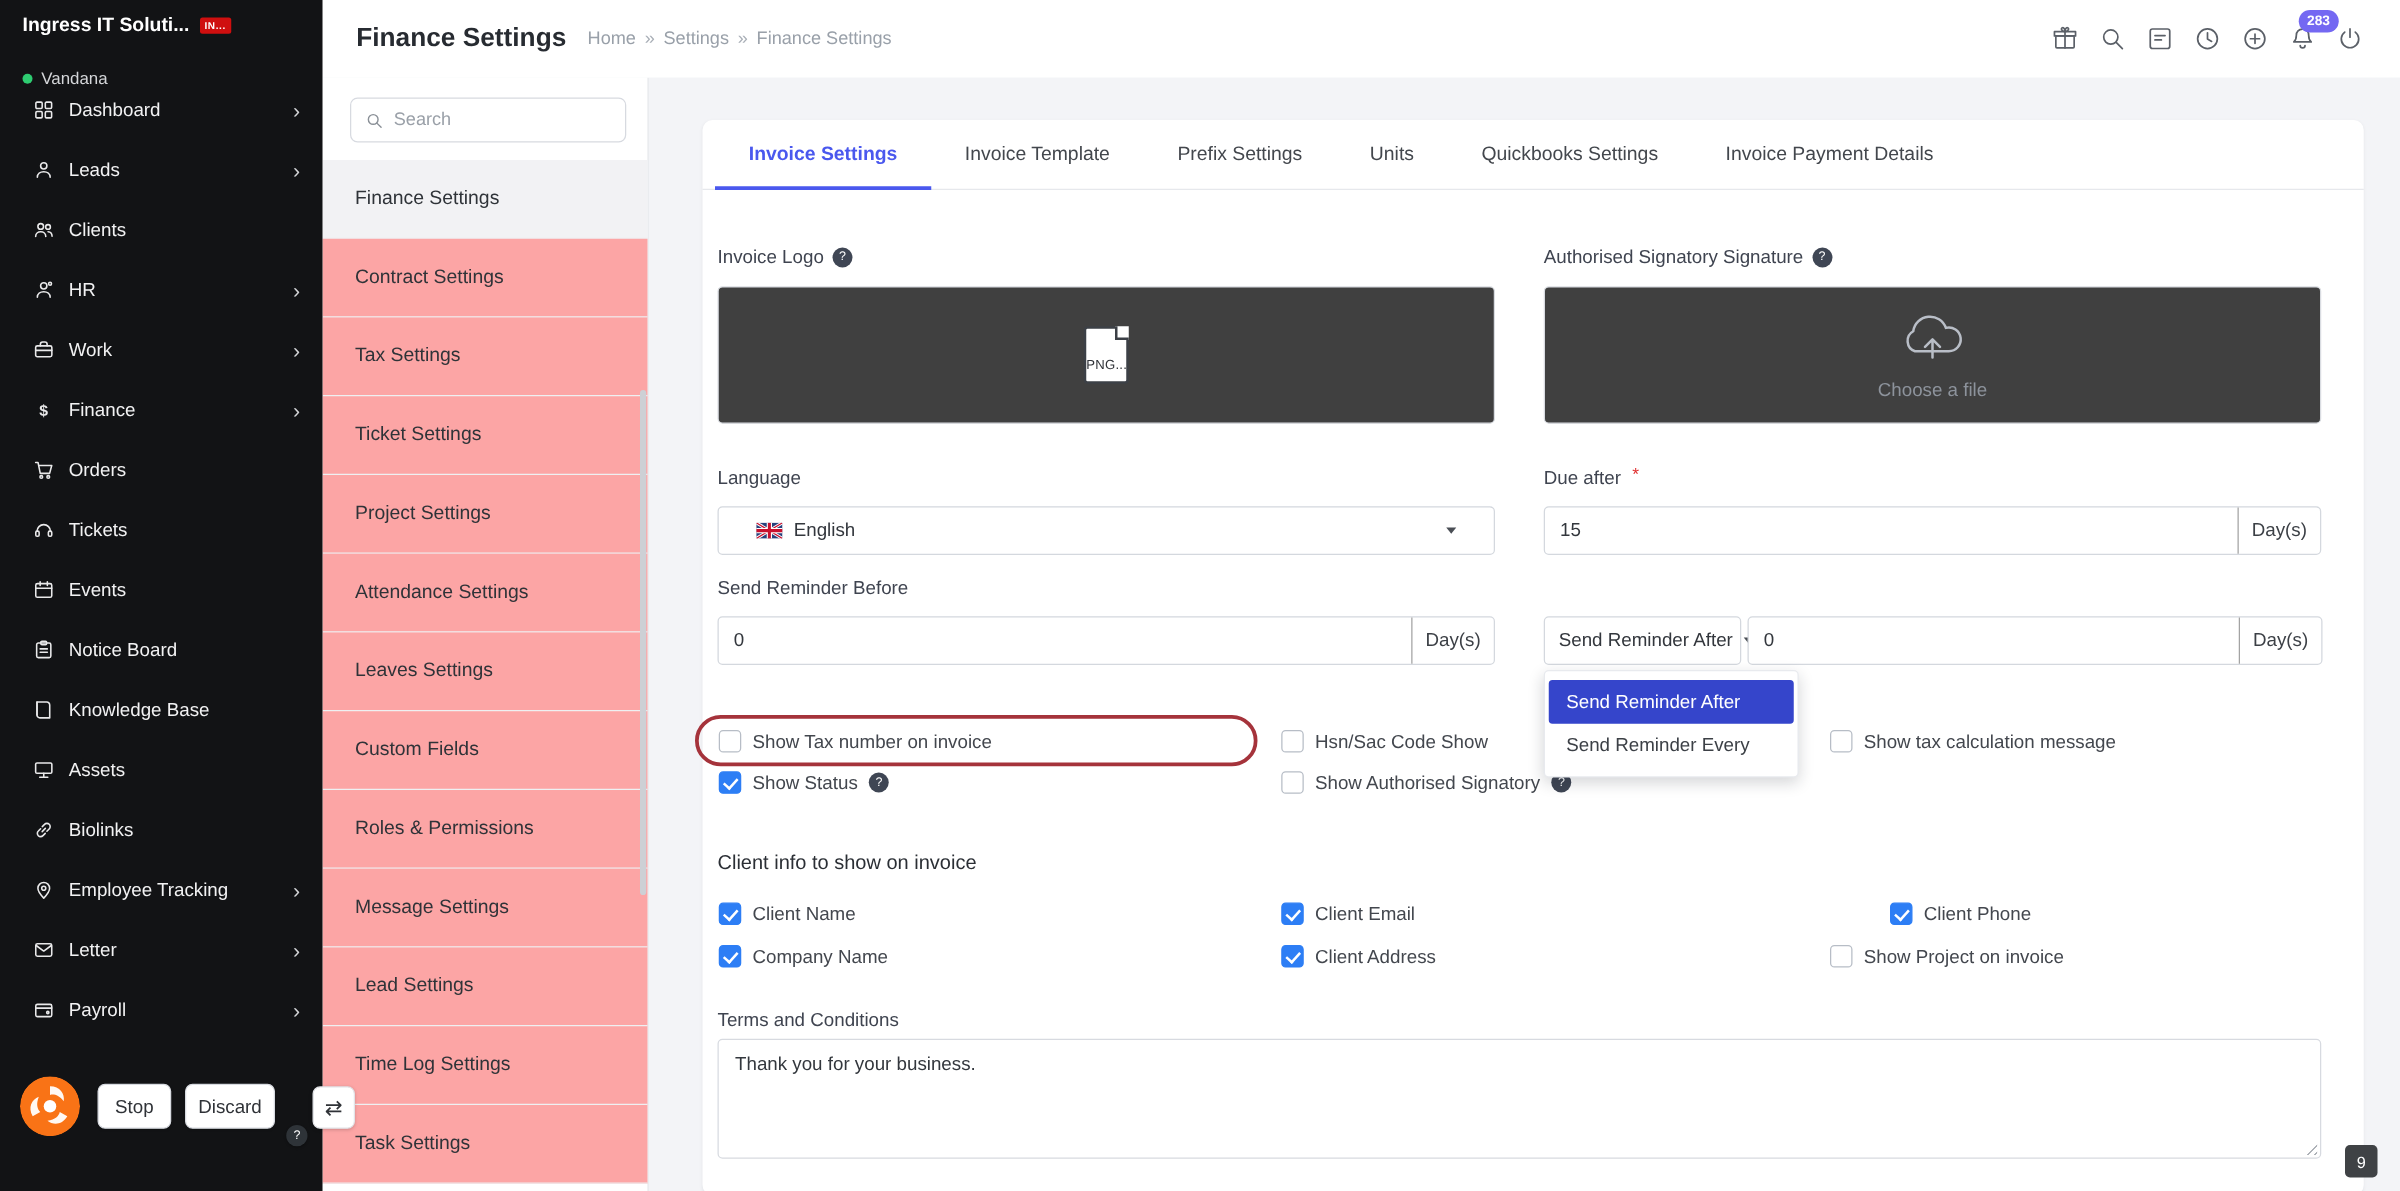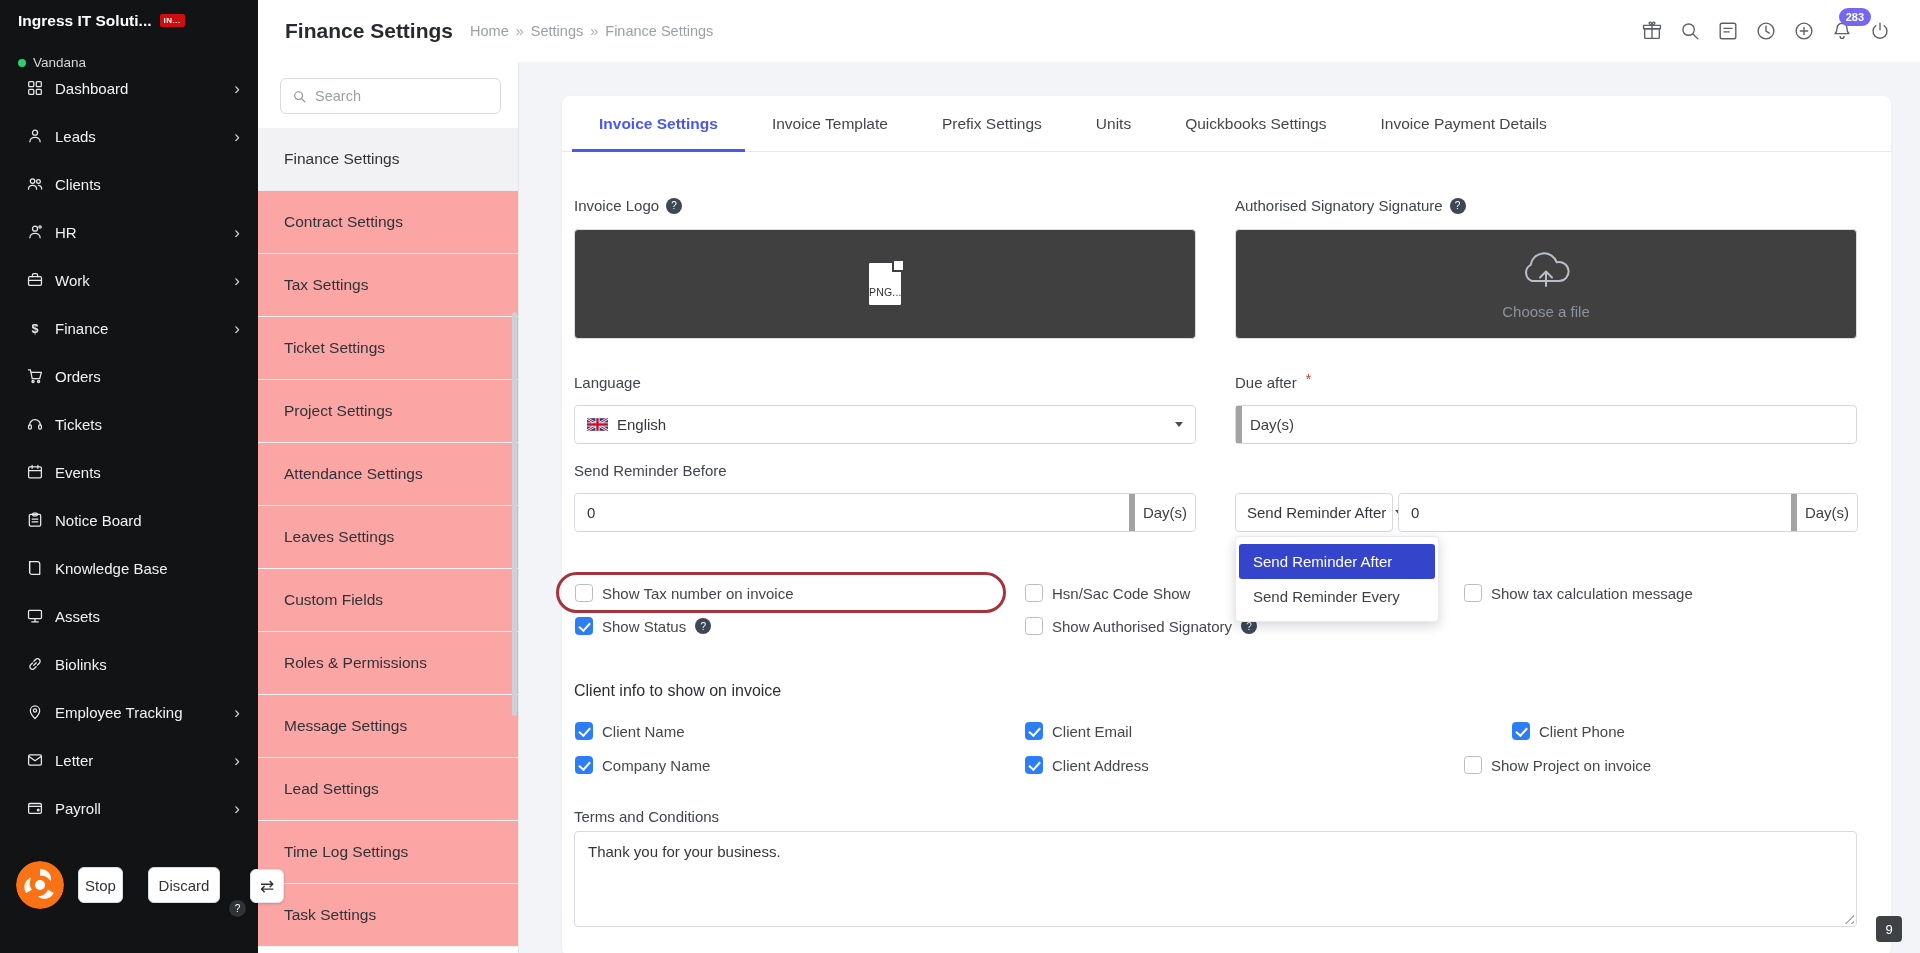--- a/index.html
+++ b/index.html
@@ -20,21 +20,21 @@
   .side-item{display:flex;align-items:center;height:48px;padding-left:26px;cursor:pointer}
   .side-icon{width:18px;height:18px;display:inline-flex;color:#e9e9ea;flex:none}
   .side-icon svg{width:18px;height:18px;fill:none;stroke:currentColor;stroke-width:1.4;stroke-linecap:round;stroke-linejoin:round}
   .side-label{font-size:15px;color:#f2f2f3;margin-left:11px;white-space:nowrap}
   .side-chevron{margin-left:auto;margin-right:18px;color:#d2d3d6;font-size:17px;line-height:1}
 
   
   .side-footer{position:absolute;left:0;bottom:0;width:300px;height:70px;z-index:30}
   .app-logo{position:absolute;left:16px;top:-22px;width:48px;height:48px;border-radius:50%;overflow:hidden;cursor:pointer}
   .foot-btn{position:absolute;top:-16px;height:36px;background:#fff;border:1px solid #d7dae0;border-radius:6px;font-family:"Liberation Sans",sans-serif;font-size:15px;color:#2f3237;box-shadow:0 1px 2px rgba(0,0,0,.15);cursor:pointer}
-  .btn-stop{left:78px;width:45px}
+  .btn-stop{left:78px;width:59px}
   .btn-discard{left:148px;width:72px}
   .btn-swap{position:absolute;left:250px;top:-14px;width:34px;height:34px;background:#fff;border:1px solid #e2e4e8;border-radius:6px;box-shadow:0 1px 3px rgba(0,0,0,.18);font-size:17px;color:#2f3237;display:flex;align-items:center;justify-content:center;cursor:pointer}
   .help-badge{position:absolute;left:229px;top:17px;width:17px;height:17px;border-radius:50%;background:#2e3338;color:#fff;font-size:10px;display:flex;align-items:center;justify-content:center;box-shadow:0 1px 2px rgba(0,0,0,.3)}
 
   
   .topbar{position:absolute;left:258px;top:0;right:0;height:62px;background:#fff;display:flex;align-items:center;padding:0 29px 0 27px;z-index:5}
   .page-title{font-size:21px;font-weight:bold;color:#272b31;white-space:nowrap}
   .breadcrumb{display:flex;align-items:center;gap:7px;margin-left:17px;font-size:14.5px;color:#99a0a9;white-space:nowrap}
   .crumb{cursor:pointer}
   .crumb-sep{color:#a8aeb6}
@@ -67,28 +67,28 @@
   .help{width:16px;height:16px;border-radius:50%;background:#3f4654;color:#fff;font-size:10px;display:inline-flex;align-items:center;justify-content:center;cursor:pointer;flex:none}
 
   .upload-box{position:absolute;border:1px solid #d9dce1;border-radius:4px;background:#404040;display:flex;flex-direction:column;align-items:center;justify-content:center;gap:9px;cursor:pointer}
   .file-icon{width:36px;height:46px;border:2px solid #3c4046;border-radius:3px;position:relative;background:#fff}
   .file-fold{position:absolute;top:-2px;right:-2px;width:11px;height:11px;background:#fff;border-left:2px solid #3c4046;border-bottom:2px solid #3c4046}
   .file-type{position:absolute;left:0;right:0;bottom:7px;text-align:center;font-size:10.5px;color:#2f3237;letter-spacing:.2px}
   .cloud-icon svg{width:58px;height:42px;fill:none;stroke:#b9bec7;stroke-width:2;stroke-linecap:round;stroke-linejoin:round}
   .choose-file{font-size:15px;color:#8d939c}
 
   .select,.input-wrap,.dd-btn{position:absolute;height:39px;border:1px solid #d4d8de;border-radius:4px;background:#fff}
-  .select{display:flex;align-items:center;gap:9px;padding:0 12px;cursor:pointer}
+  .select{display:flex;align-items:center;gap:9px;padding:0 30px;cursor:pointer}
   .flag-icon{display:inline-flex}
   .flag-icon svg{width:21px;height:13px;border-radius:1px}
   .select-value{font-size:15px;color:#33373d}
   .caret{width:0;height:0;border-left:4.5px solid transparent;border-right:4.5px solid transparent;border-top:5.5px solid #4a4e55;margin-left:auto}
   .input-wrap{display:flex;align-items:stretch}
   .input-wrap input{flex:1;border:0;outline:0;padding:0 12px;font-family:"Liberation Sans",sans-serif;font-size:15px;color:#33373d;min-width:0;background:transparent;border-radius:4px}
-  .suffix{width:66px;border-left:6px solid #a3a3a3;display:flex;align-items:center;justify-content:center;font-size:15px;color:#3c4046;flex:none}
+  .suffix{width:66px;border-left:1px solid #a3a3a3;display:flex;align-items:center;justify-content:center;font-size:15px;color:#3c4046;flex:none}
   .dd-btn{display:flex;align-items:center;gap:9px;padding:0 11px;font-size:15px;color:#33373d;cursor:pointer;white-space:nowrap}
 
   .dd-menu{position:absolute;left:673px;top:440px;width:204px;background:#fff;border:1px solid #e8eaee;border-radius:4px;box-shadow:0 4px 12px rgba(20,25,40,.18);padding:7px 0;z-index:9}
   .dd-item{height:35px;display:flex;align-items:center;padding:0 14px;margin:0 3px;border-radius:3px;font-size:15px;color:#3c4046;cursor:pointer}
   .dd-item.active{background:#3545cb;color:#fff}
 
   .opt{position:absolute;display:flex;align-items:center;gap:9px;cursor:pointer;height:18px}
   .opt-label{font-size:15px;color:#43474e;white-space:nowrap}
   .cb{width:18px;height:18px;border:1.6px solid #b7bdc6;border-radius:3.5px;background:#fff;position:relative;flex:none;cursor:pointer}
   .cb.checked{background:#2d7ef5;border-color:#2d7ef5}
@@ -419,20 +419,21 @@
         </span>
       <span class="select-value">English</span>
       <span class="caret"></span>
     </div>
 
     <div class="f-label" style="left:673px;top:278px">
       <span>Due after</span>
         <span class="req">*</span>
     </div>
     <div class="input-wrap" style="left:673px;top:309px;width:622px">
+      <input type="text" value="15" style="">
       <span class="suffix">Day(s)</span>
     </div>
 
     <div class="f-label" style="left:12px;top:366px">
       <span>Send Reminder Before</span>
     </div>
     <div class="input-wrap" style="left:12px;top:397px;width:622px">
       <input type="text" value="0" style="">
       <span class="suffix">Day(s)</span>
     </div>

